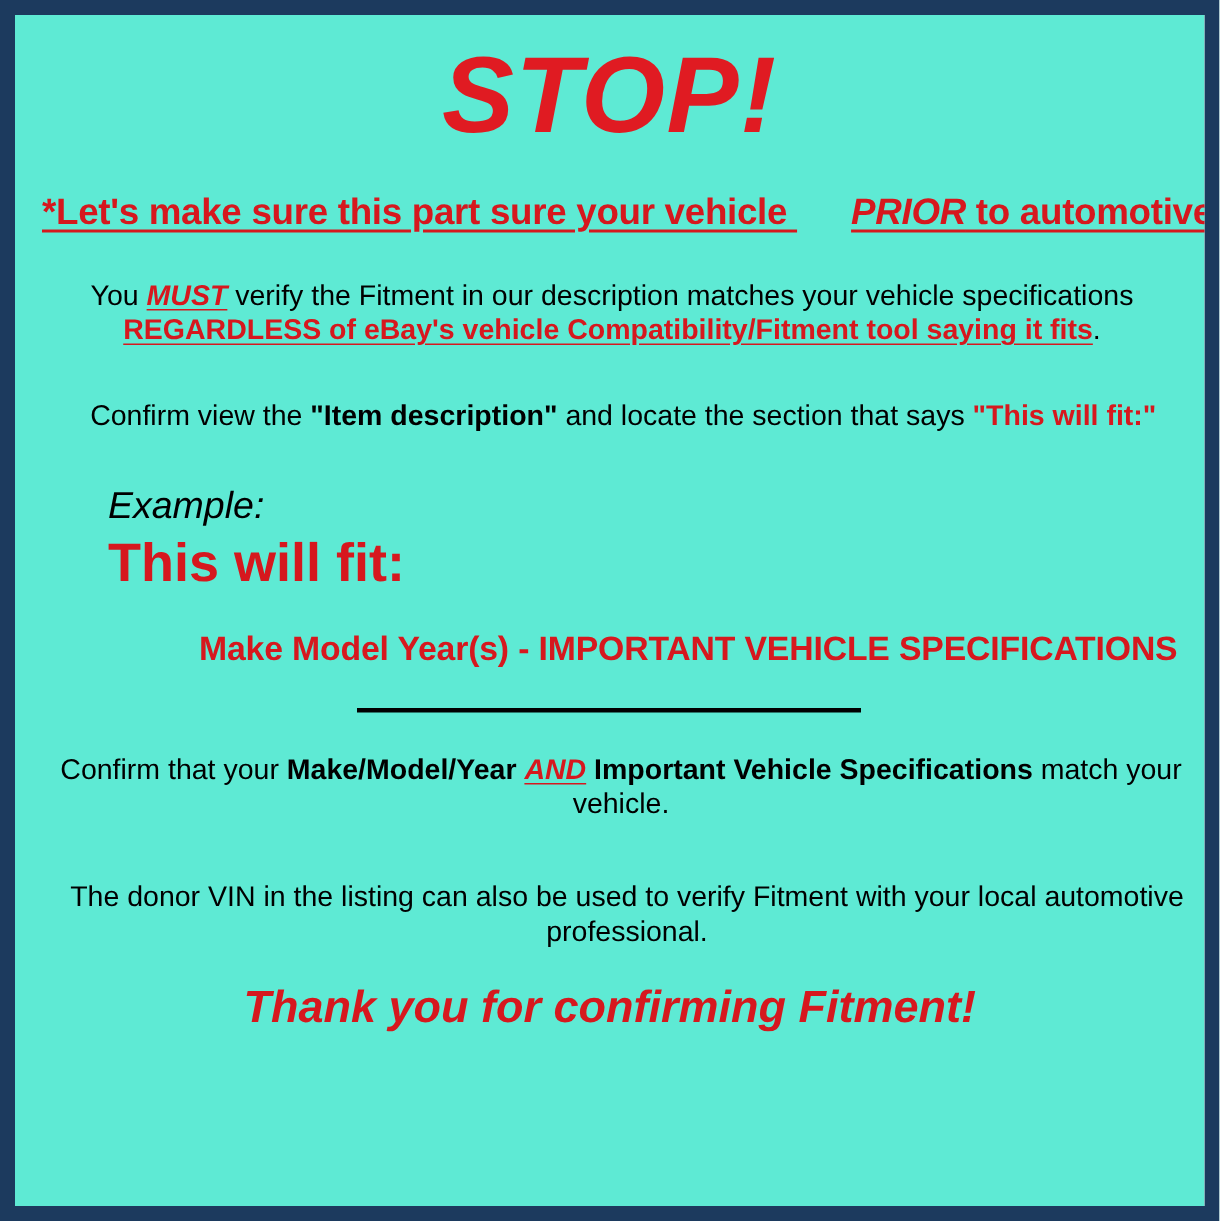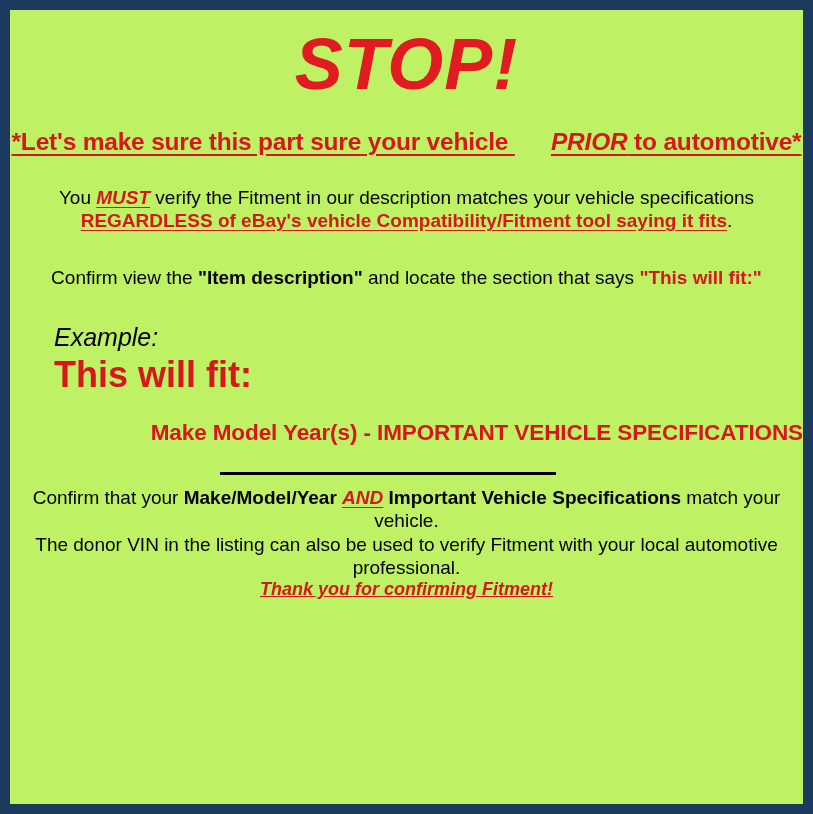--- a/index.html
+++ b/index.html
@@ -21,22 +21,22 @@
     background: #ffffff;
     border: 10px solid #1c3a5e;
     overflow: hidden;
   }
 
   #notice-body {
     position: relative;
     width: 100%;
     height: 100%;
     box-sizing: border-box;
-    padding: 0 0;
-    background: #bef264;
+    padding: 0 18px;
+    background: #5eead4;
   }
 
   
   .line {
     margin: 0;
     text-align: center;
     color: #000000;
     font-family: "Liberation Sans", sans-serif;
   }
 
@@ -145,34 +145,36 @@
   }
   #divider-rule {
     width: 336px;
     height: 3px;
     background: #000000;
     margin: 0 auto;
     margin-left: 210px;
   }
 
   #para-confirm {
+    margin-top: 16px;
     width: 772px;
   }
   #para-vin {
+    margin-top: 38px;
     width: 780px;
   }
 
   #thankyou-line {
-    font-size: 18px;
-    font-weight: bold;
-    font-style: italic;
-    color: #d6181e;
-    text-align: center;
-    white-space: nowrap;
-    text-decoration: underline;
+    margin-top: 22px;
+    font-size: 30px;
+    font-weight: bold;
+    font-style: italic;
+    color: #d6181e;
+    text-align: center;
+    white-space: nowrap;
   }
 </style>
 </head>
 <body>
 
 <div id="notice-card">
   <div id="notice-body">
 
     <div class="line" id="stop-headline">STOP!</div>
 

